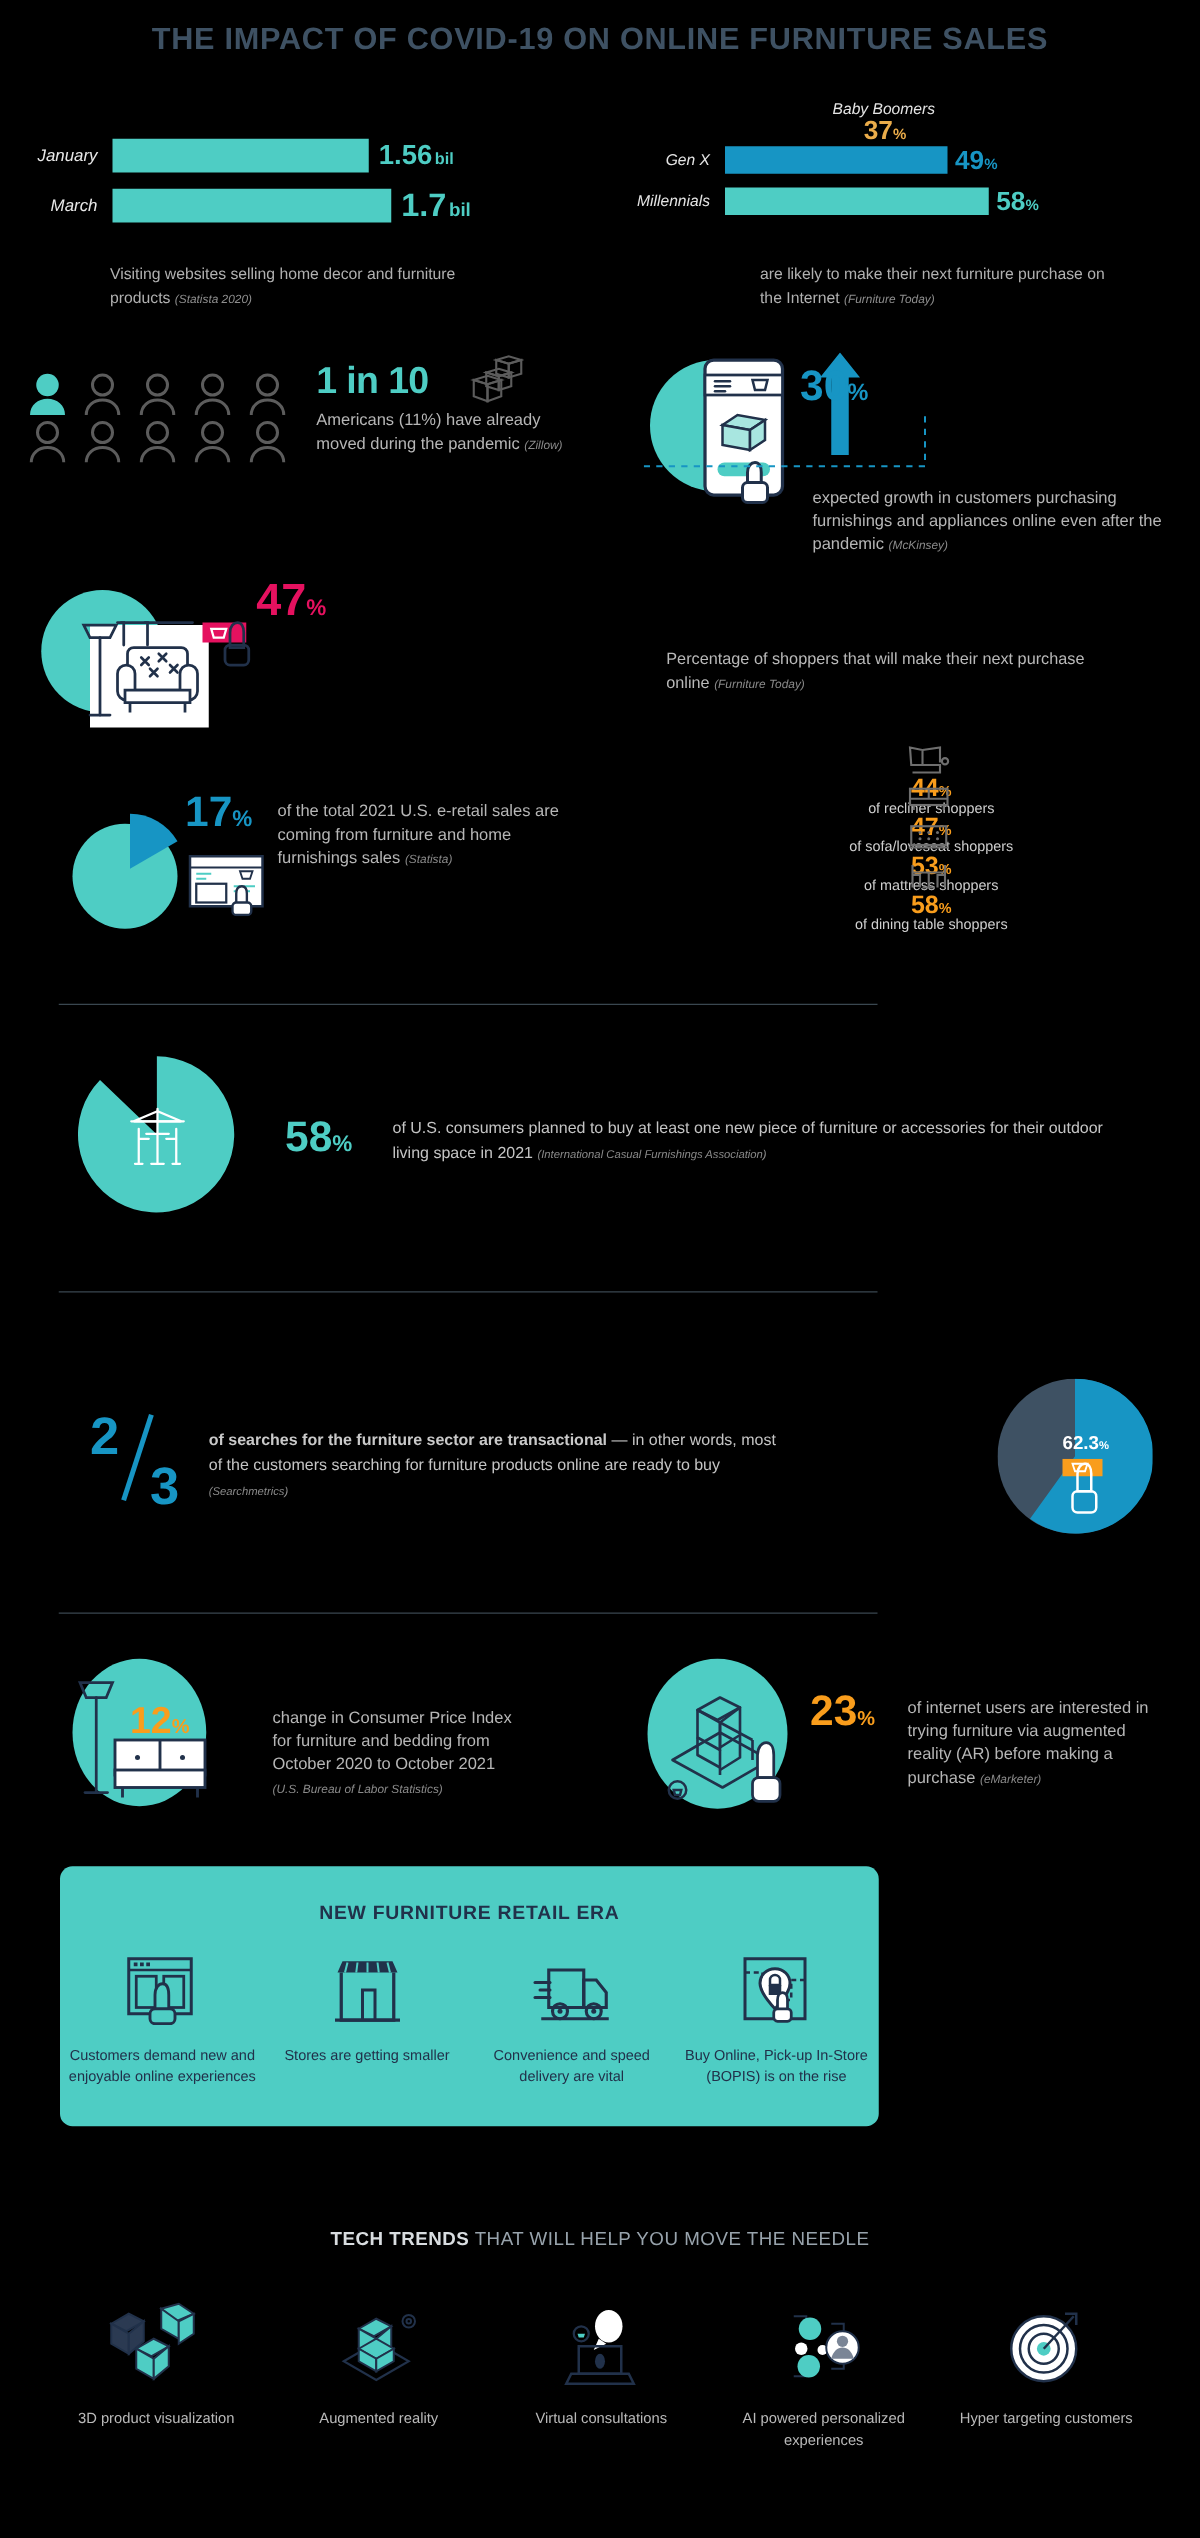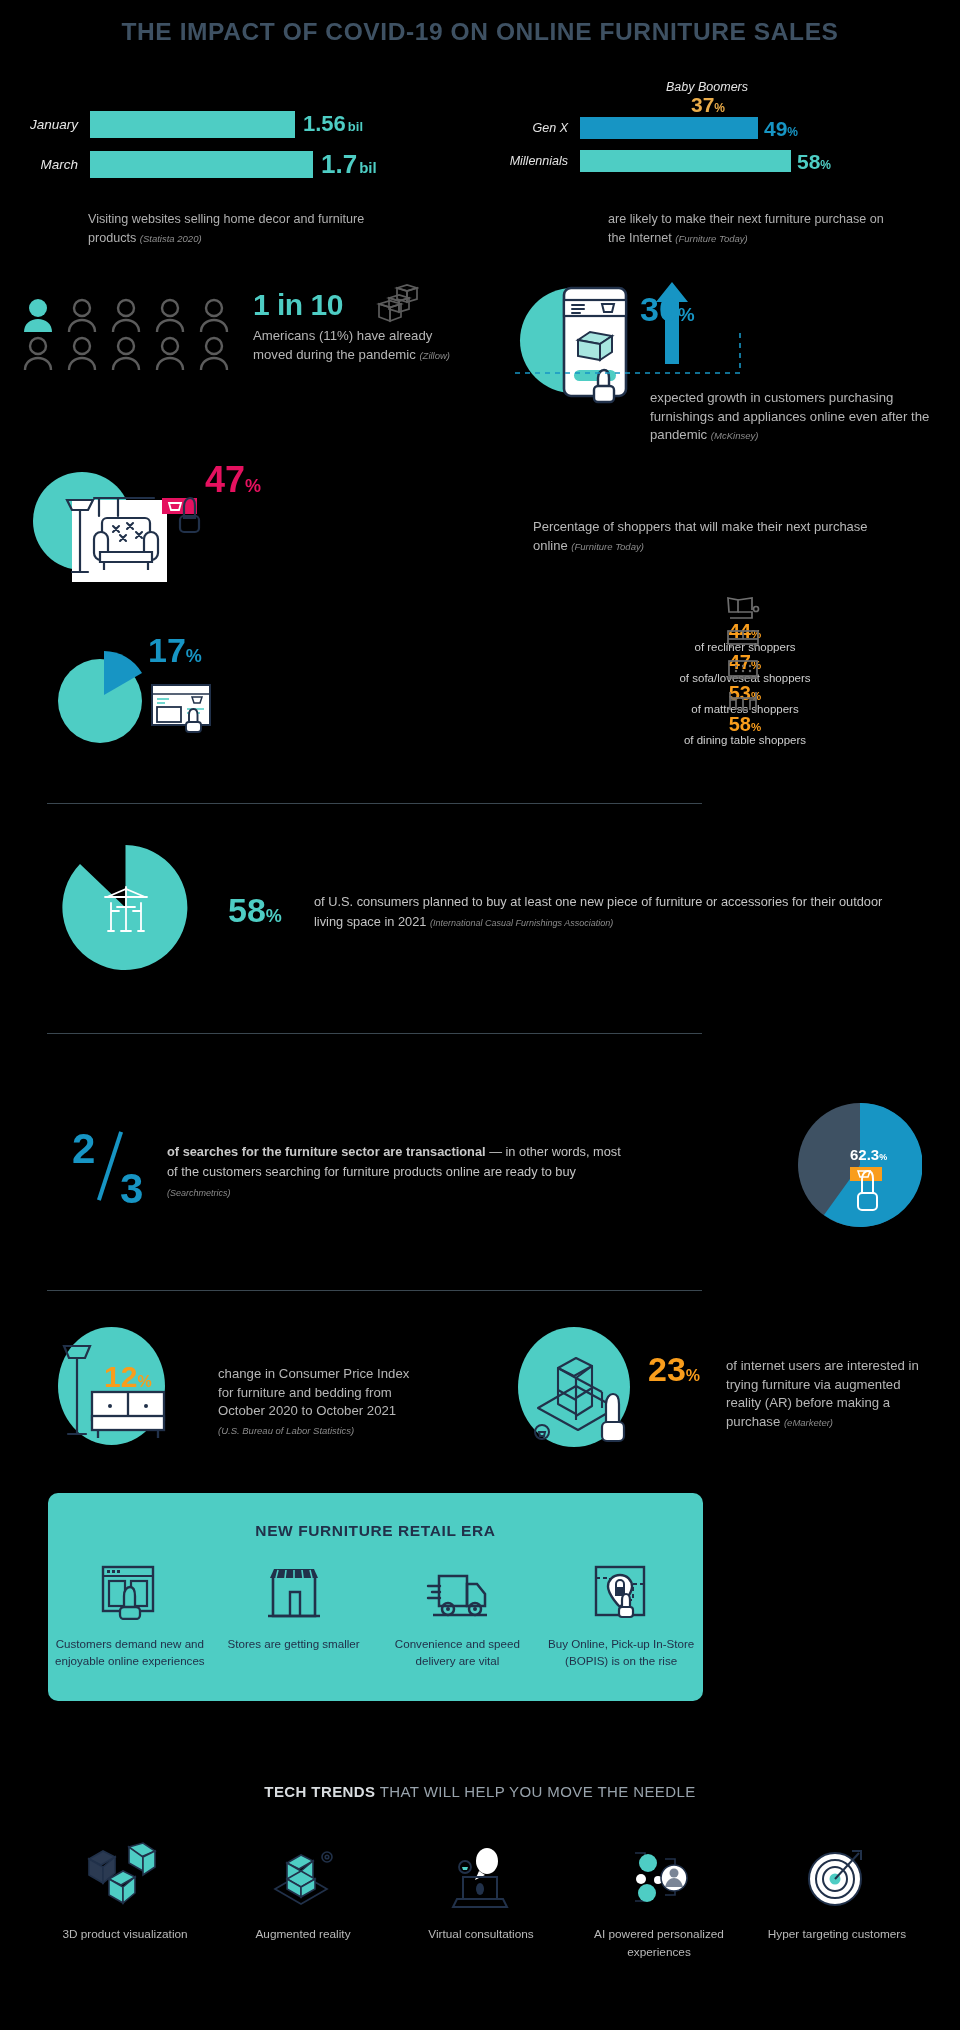--- a/index.html
+++ b/index.html
@@ -373,20 +373,24 @@
         </g>
       <path d="M39 32c0-4 2-6 4.5-6s4 2 4 6v9h-8.5z" fill="#ffffff" stroke="#21314a" stroke-width="1.9"></path>
       <rect x="36" y="39" width="15" height="10" rx="3" fill="#ffffff" stroke="#21314a" stroke-width="1.9"></rect>
     </svg>
 
     <div style="position:absolute;left:148px;top:8px;">
       <div class="big-blue2">
         <span>17</span><span class="pct">%</span>
       </div>
     </div>
+    <div class="body-txt" style="position:absolute;left:222px;top:8px;width:240px;">
+      <span>of the total 2021 U.S. e-retail sales are coming from furniture and home furnishings sales</span>
+      <span class="src">(Statista)</span>
+    </div>
   </div>
 
   <div class="obars-head" style="width:340px;">
     <span>Percentage of shoppers that will  make their next purchase online</span>
     <span class="src">(Furniture Today)</span>
   </div>
 
   <div class="obars">
     <div class="obar-row">
       <div class="obar-icon">

